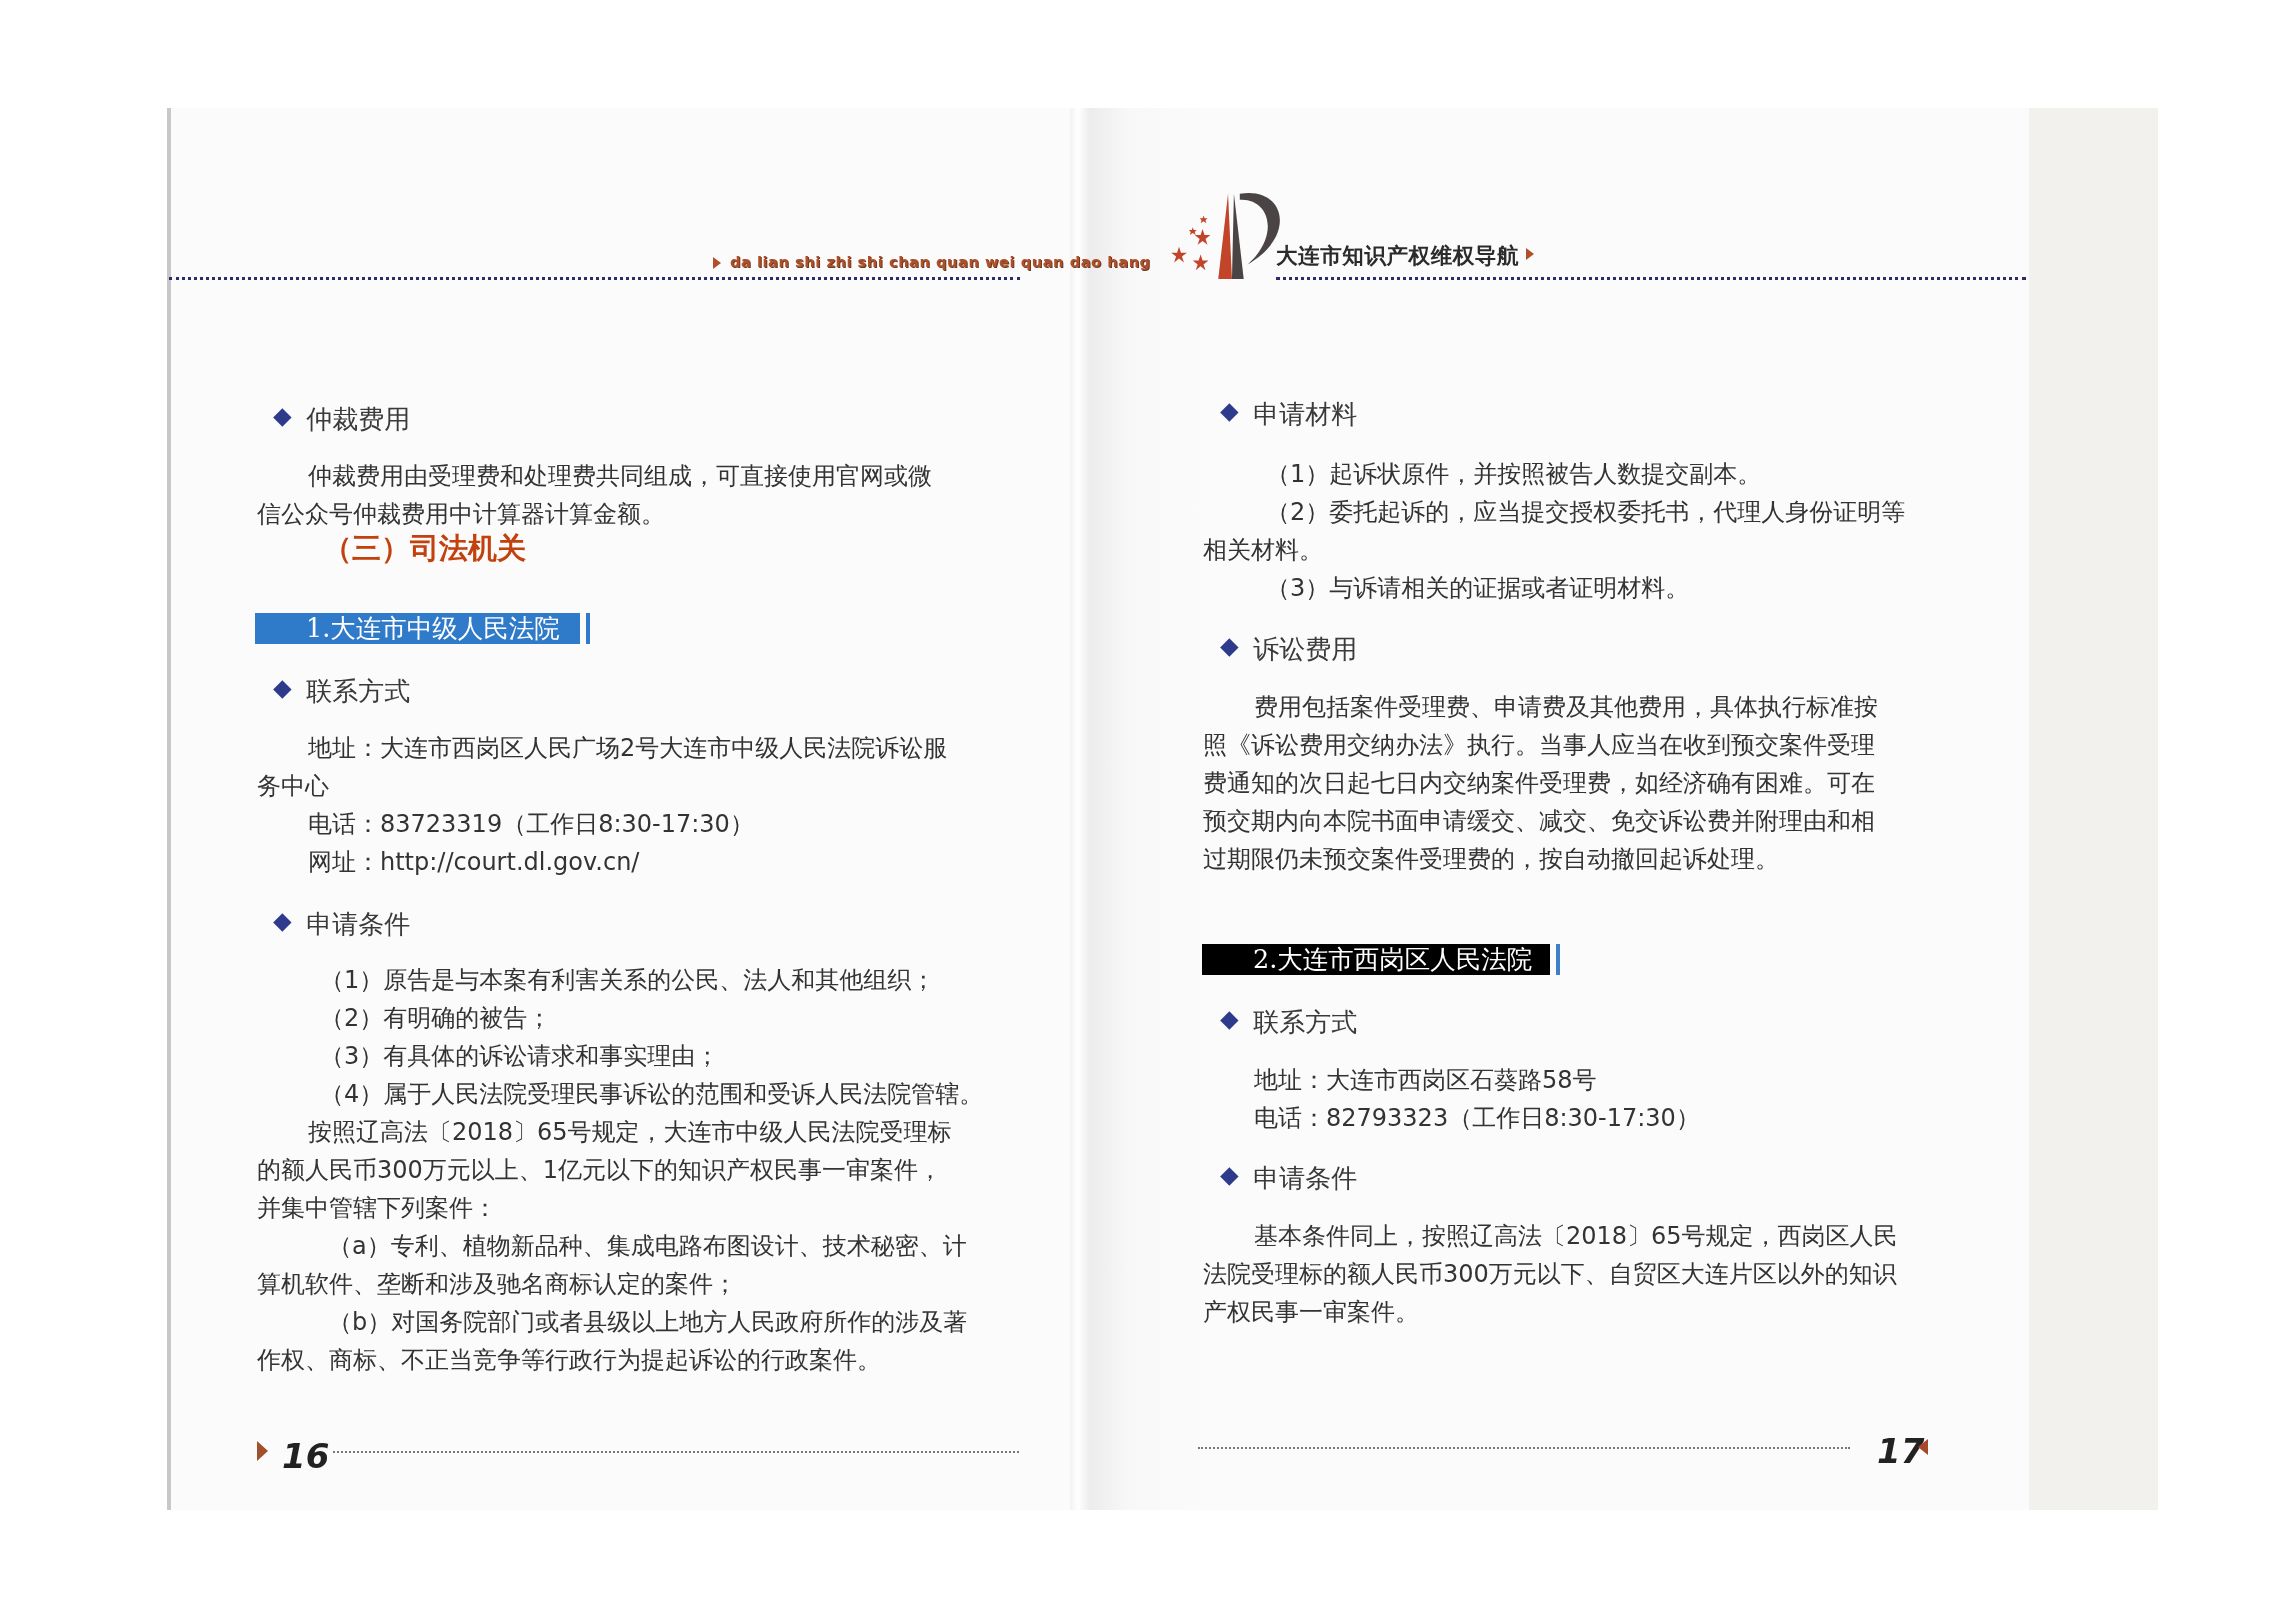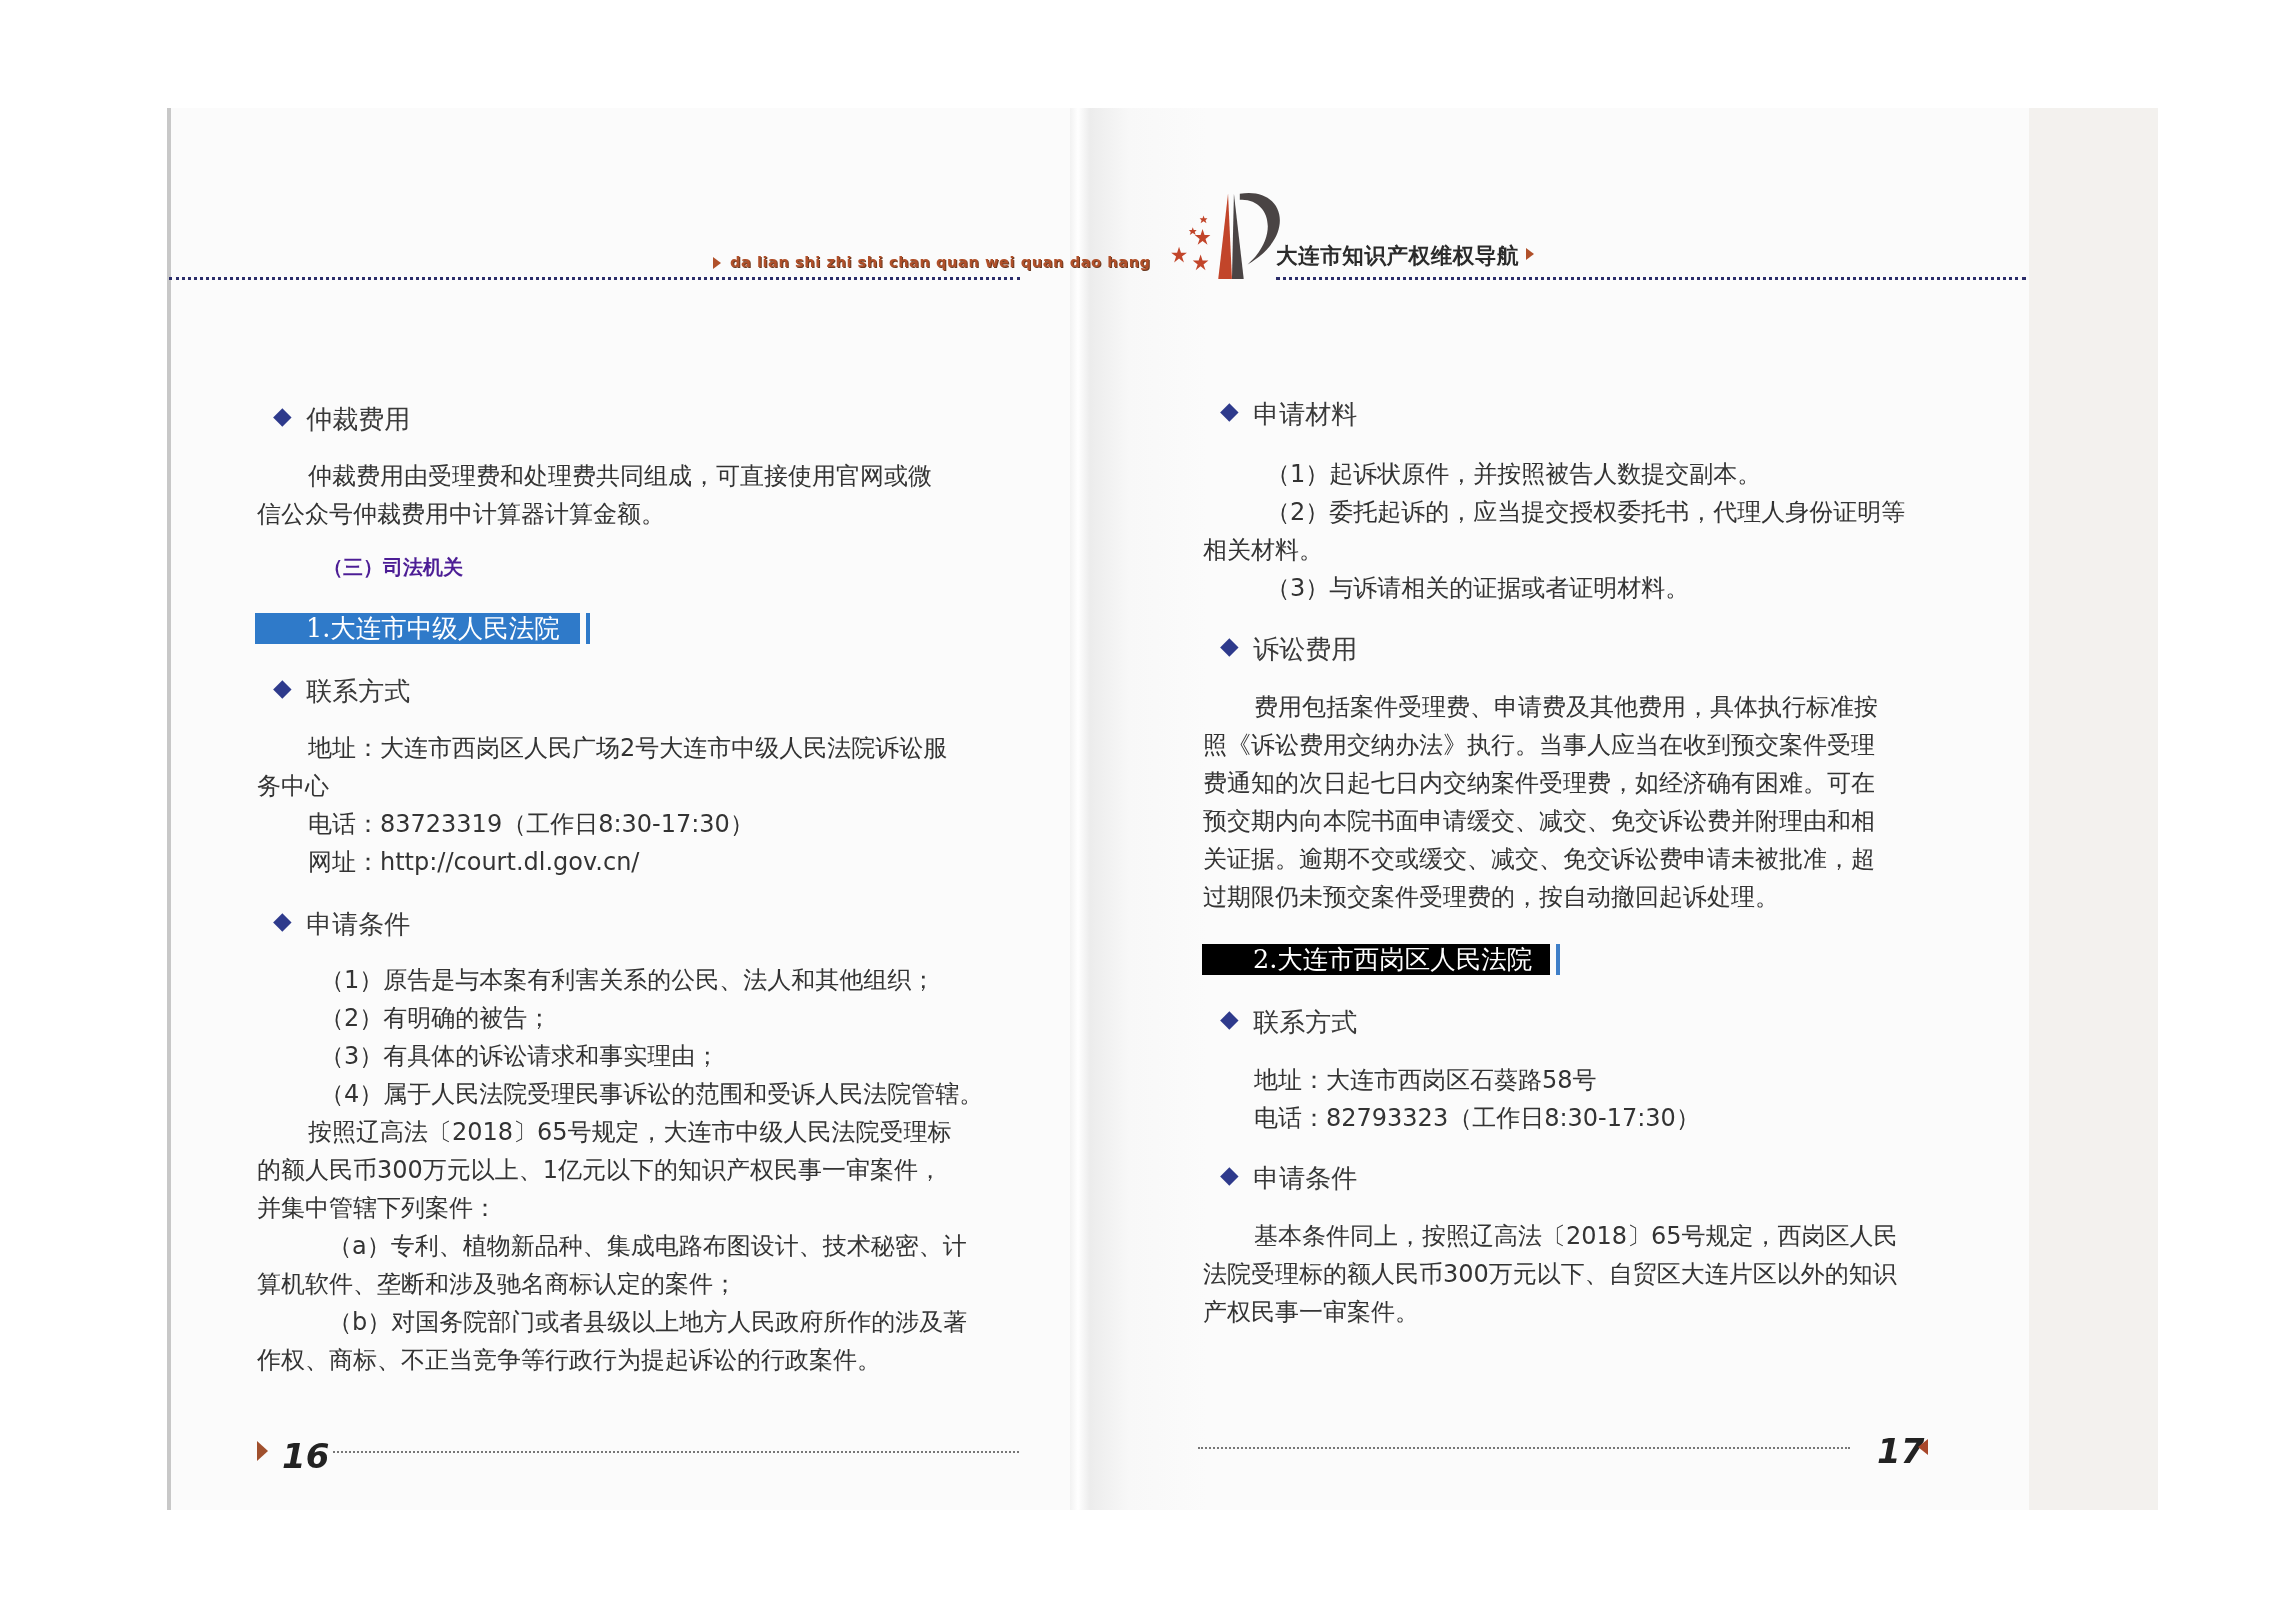--- a/index.html
+++ b/index.html
@@ -24,21 +24,21 @@
   .guide-title{position:absolute;left:1276px;top:241px;font-family:"DejaVu Serif",serif;font-weight:bold;
                font-size:21.6px;color:#2b2b2b;letter-spacing:0.5px;}
 
   .heading{position:absolute;font-size:26px;color:#3a3a3a;font-family:Liberation Sans, sans-serif;}
   .bullet{display:inline-block;width:12.7px;height:12.7px;background:#2e3a8c;transform:rotate(45deg);margin-right:17.6px;vertical-align:3.9px;}
   .para{position:absolute;font-size:24px;line-height:38px;color:#333;font-family:"DejaVu Sans",sans-serif;}
   .para div{white-space:nowrap;}
   .ind1{padding-left:51px;}
   .ind2{padding-left:63px;}
   .ind3{padding-left:71px;}
-  .section-title{position:absolute;left:323px;top:554px;font-size:20px;font-weight:bold;color:#4c1d95;font-family:"DejaVu Sans",sans-serif;}
+  .section-title{position:absolute;left:323px;top:529px;font-size:29px;font-weight:bold;color:#c2410c;font-family:"DejaVu Sans",sans-serif;}
   .banner{position:absolute;height:31px;background:#2f7ac9;color:#fff;font-size:25.5px;line-height:31px;
           font-family:"DejaVu Serif",serif;}
   .banner span{position:absolute;left:51px;top:0;white-space:nowrap;}
   .banner .bar{position:absolute;right:-9.8px;top:0;width:3.9px;height:31px;background:#2f7ac9;}
 
   .page-num{position:absolute;font-family:"DejaVu Sans",sans-serif;font-weight:bold;font-style:italic;font-size:34px;color:#222;}
   .foot-dots{position:absolute;height:0;border-top:2px dotted #777;}
 </style>
 </head>
 <body>
@@ -128,21 +128,20 @@
 </div>
 
 <div class="heading" style="left:1223px;top:632px;">
   <span class="bullet"></span><span>诉讼费用</span>
 </div>
 <div class="para" style="left:1203px;top:688px;">
   <div class="ind1">费用包括案件受理费、申请费及其他费用，具体执行标准按</div>
   <div>照《诉讼费用交纳办法》执行。当事人应当在收到预交案件受理</div>
   <div>费通知的次日起七日内交纳案件受理费，如经济确有困难。可在</div>
   <div>预交期内向本院书面申请缓交、减交、免交诉讼费并附理由和相</div>
-  <div>关证据。逾期不交或缓交、减交、免交诉讼费申请未被批准，超</div>
   <div>过期限仍未预交案件受理费的，按自动撤回起诉处理。</div>
 </div>
 
 <div class="banner" style="left:1202px;top:944px;width:348px;background:#000000;">
   <span>2.大连市西岗区人民法院</span>
     <div class="bar" style="background:#3f7fc8;"></div>
 </div>
 
 <div class="heading" style="left:1223px;top:1005px;">
   <span class="bullet"></span><span>联系方式</span>

